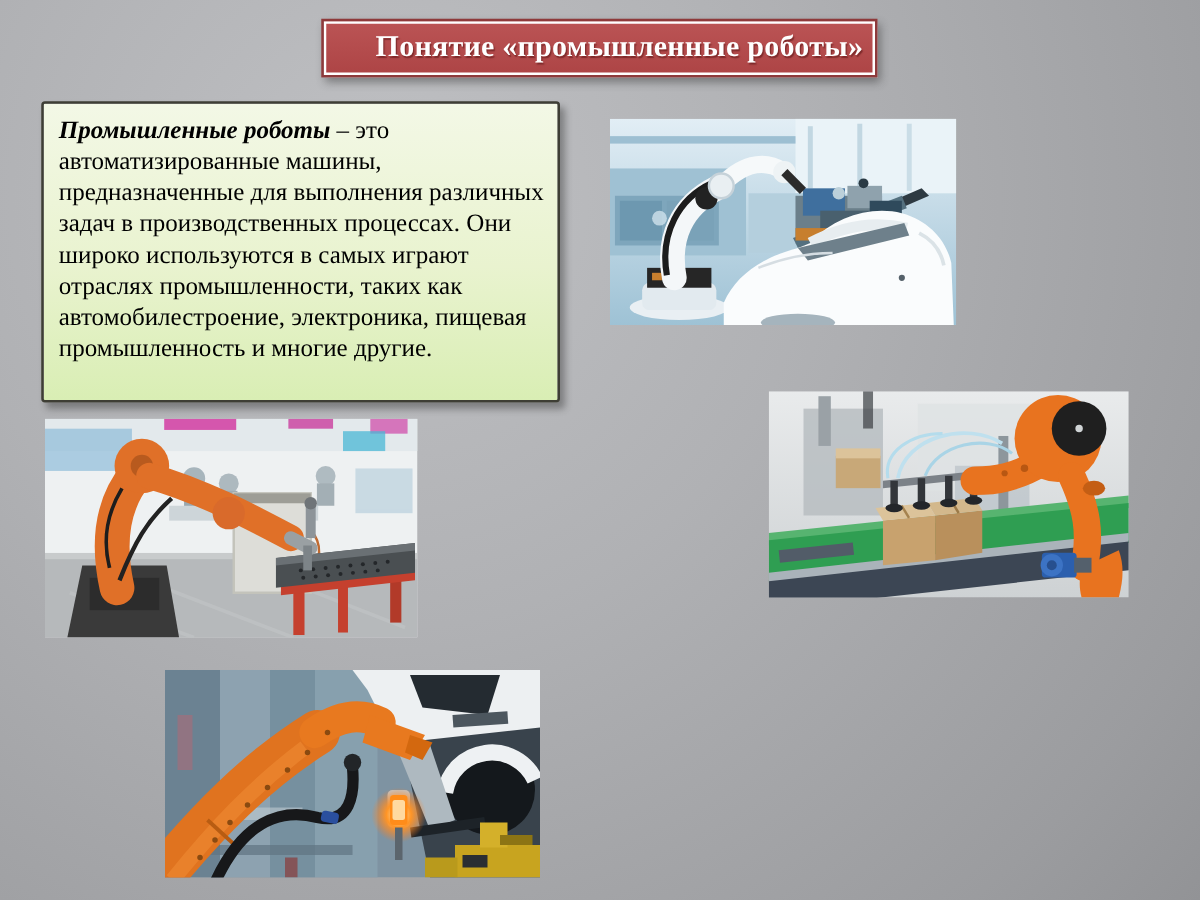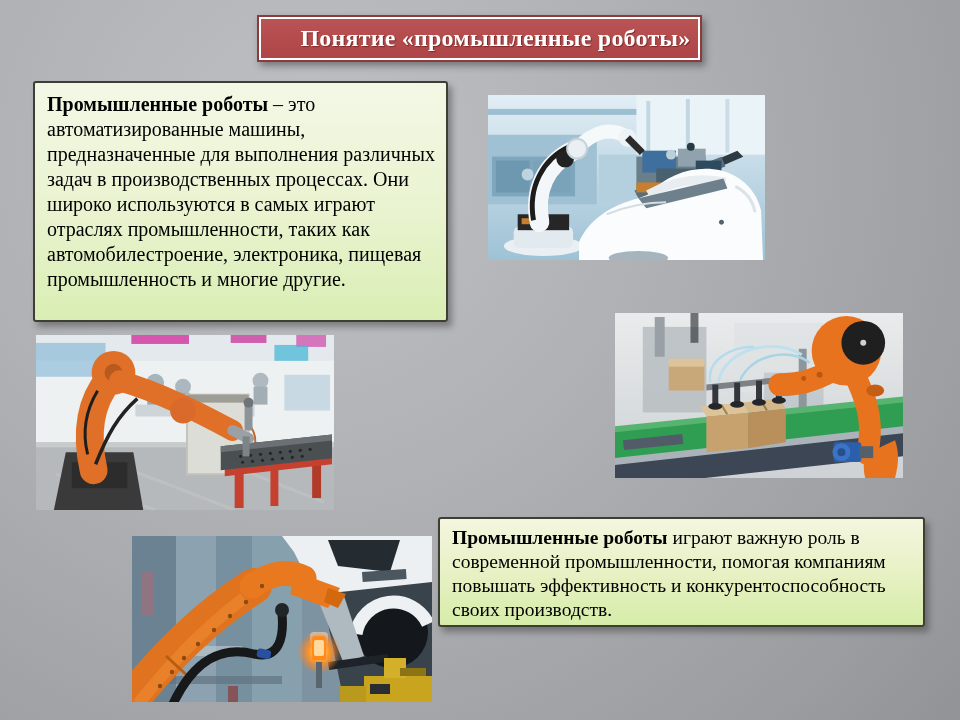--- a/index.html
+++ b/index.html
@@ -31,21 +31,21 @@
   .intro-box{
     left:33px;top:81px;width:415px;height:241px;
     background:linear-gradient(#f3f8e6 0%, #e9f3cf 55%, #d9eeb4 100%);
     padding:9px 10px 8px 12px;font-size:20px;line-height:25px;
   }
   .concl-box{
     left:438px;top:517px;width:487px;height:110px;
     background:linear-gradient(#f4f6df 0%, #e6f0c2 55%, #d6eda9 100%);
     padding:7px 10px 6px 12px;font-size:19.5px;line-height:24px;
   }
-  .lead{font-weight:bold;}
+  .lead{font-weight:bold;font-style:italic;}
   
   .photo{display:block;}
   svg{display:block;}
 </style>
 </head>
 <body>
 
 <div class="slide">
 
   <div class="abs title-banner">
@@ -321,17 +321,14 @@
             <circle cx="28" cy="150" r="2.2"></circle>
         </g>
         <path d="M34,120 L58,142" stroke="#b85c12" stroke-width="3"></path>
         <path d="M40,170 C62,122 92,110 122,118 C148,124 152,100 150,78" stroke="#17181a" stroke-width="9" fill="none"></path>
         <rect x="126" y="112" width="14" height="9" rx="3" fill="#2a4f9e" transform="rotate(12 126 112)"></rect>
         <circle cx="150" cy="74" r="7" fill="#222528"></circle>
       </g>
     </svg>
   </div>
 
-  <div class="abs textbox concl-box">
-    <p><span class="lead">Промышленные роботы</span><span> играют важную роль в современной промышленности, помогая компаниям повышать эффективность и конкурентоспособность своих производств.</span></p>
-  </div>
 
 </div>
 
 </body></html>

